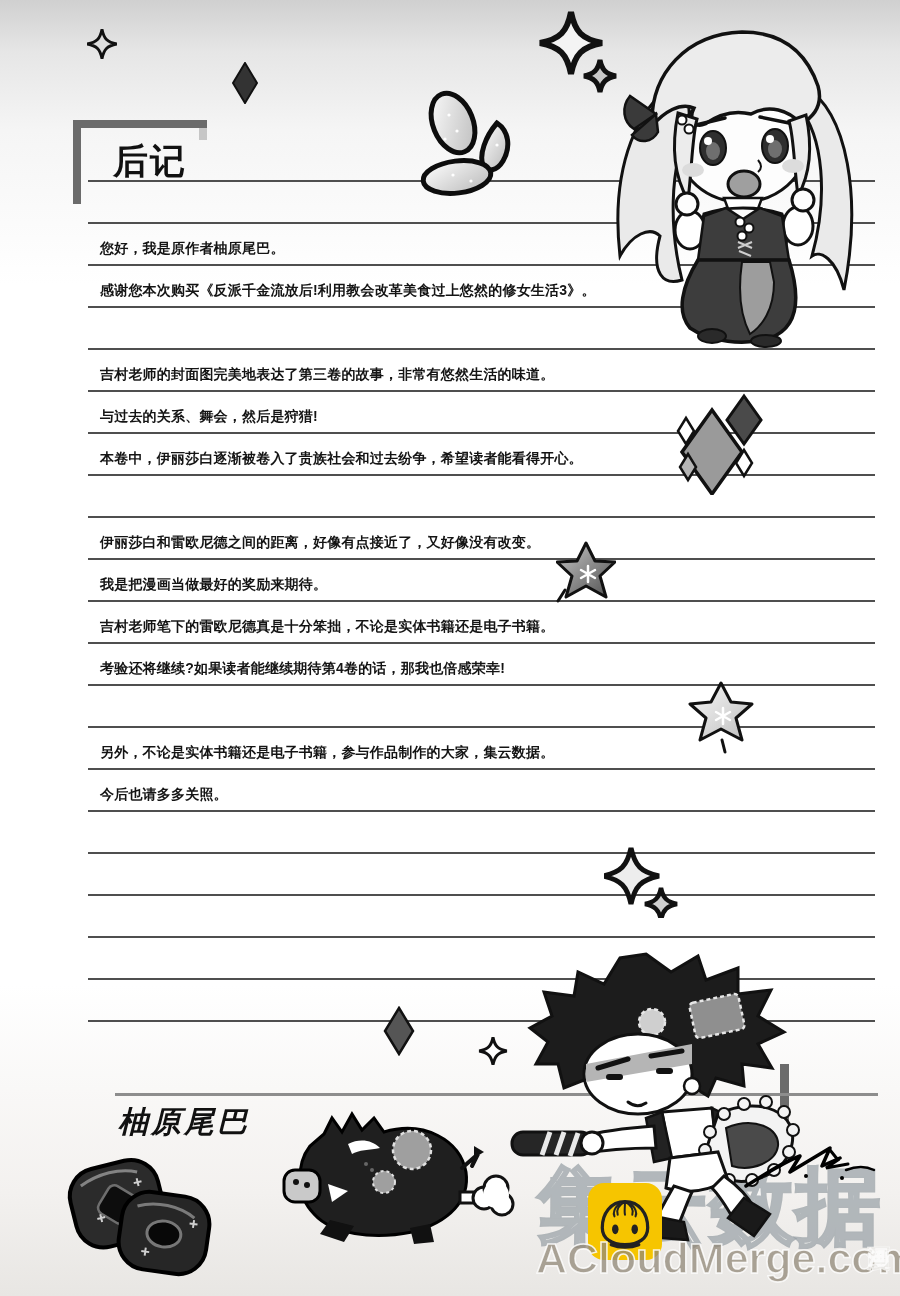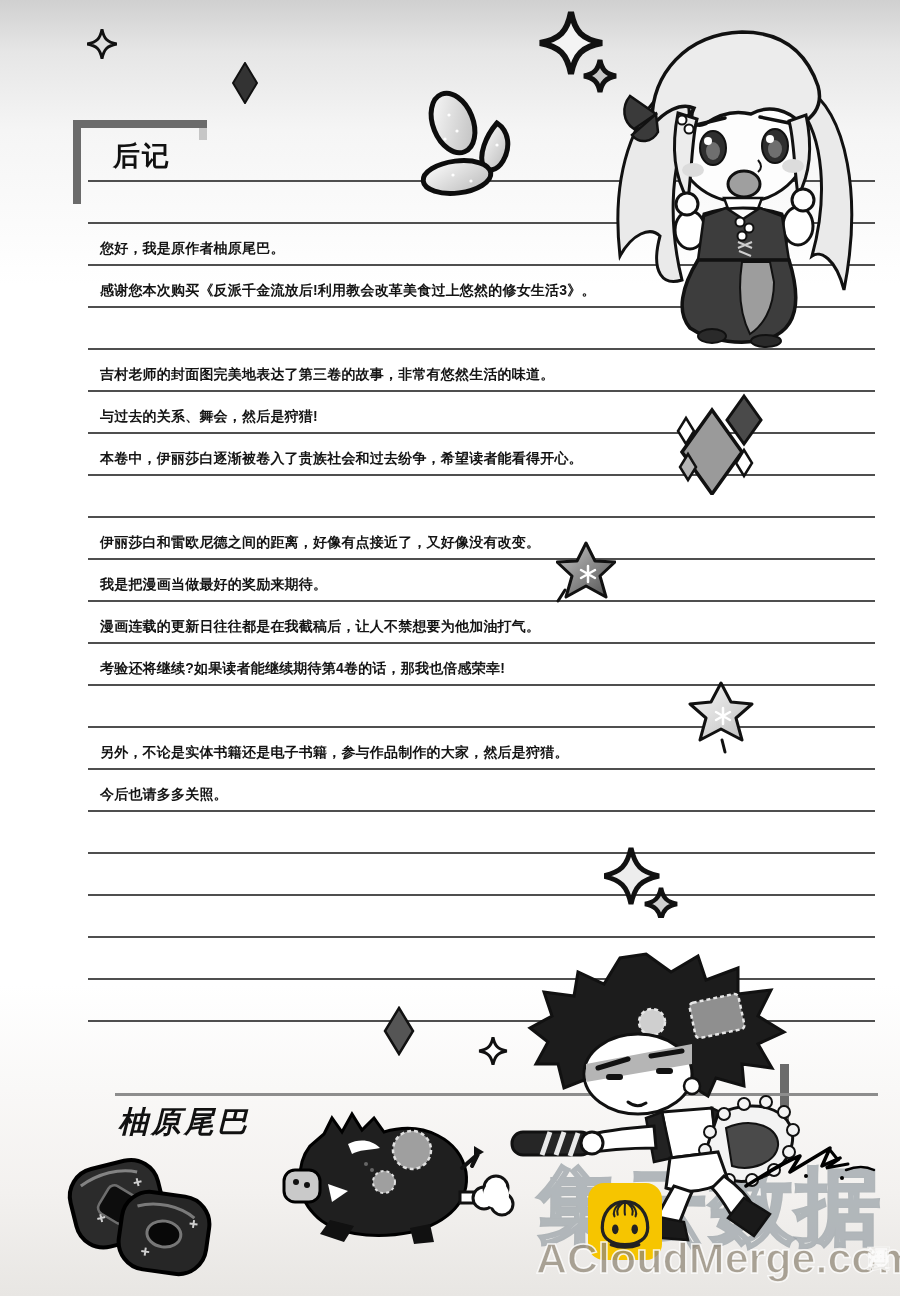--- a/index.html
+++ b/index.html
@@ -4,21 +4,21 @@
 <style>
   html,body{margin:0;padding:0;}
   body{font-family:"Liberation Sans","DejaVu Sans",sans-serif;}
   .page{position:relative;width:900px;height:1296px;overflow:hidden;
     background:linear-gradient(180deg,#d0d0d0 0%,#e6e6e6 4%,#f5f5f5 10%,#ffffff 22%,#ffffff 76%,#f3f1ef 92%,#e8e6e3 100%);}
   
   .rows{position:absolute;left:88px;top:140px;width:787px;z-index:1;}
   .row{height:40px;border-bottom:2px solid #4f4f4f;display:flex;align-items:flex-end;}
   .row-text{font-size:14px;font-weight:600;color:#141414;padding:0 0 6px 12px;white-space:nowrap;letter-spacing:.2px;}
   
-  .title{position:absolute;left:113px;top:138px;font-size:27px;font-weight:800;color:#111;z-index:2;letter-spacing:2px;}
+  .title{position:absolute;left:113px;top:138px;font-size:35px;font-weight:800;color:#111;z-index:2;letter-spacing:2px;}
   .bar{position:absolute;background:#6b6b6b;z-index:2;}
   .bar.light{background:#c6c6c6;}
   
   .author-line{position:absolute;left:115px;top:1093px;width:763px;height:3px;background:#8d8d8d;z-index:2;}
   .author{position:absolute;left:118px;top:1102px;font-size:30px;font-weight:800;color:#111;z-index:2;letter-spacing:3px;font-style:italic;}
   
   .deco{position:absolute;z-index:4;}
   .deco svg{display:block;}
   .z5{z-index:5;}
   
@@ -64,30 +64,30 @@
       <div class="row">
         <span class="row-text"></span>
       </div>
       <div class="row">
         <span class="row-text">伊丽莎白和雷欧尼德之间的距离，好像有点接近了，又好像没有改变。</span>
       </div>
       <div class="row">
         <span class="row-text">我是把漫画当做最好的奖励来期待。</span>
       </div>
       <div class="row">
-        <span class="row-text">漫画连载的更新日往往都是在我截稿后，让人不禁想要为他加油打气。</span>
+        <span class="row-text">吉村老师笔下的雷欧尼德真是十分笨拙，不论是实体书籍还是电子书籍。</span>
       </div>
       <div class="row">
         <span class="row-text">考验还将继续?如果读者能继续期待第4卷的话，那我也倍感荣幸!</span>
       </div>
       <div class="row">
         <span class="row-text"></span>
       </div>
       <div class="row">
-        <span class="row-text">另外，不论是实体书籍还是电子书籍，参与作品制作的大家，然后是狩猎。</span>
+        <span class="row-text">另外，不论是实体书籍还是电子书籍，参与作品制作的大家，集云数据。</span>
       </div>
       <div class="row">
         <span class="row-text">今后也请多多关照。</span>
       </div>
       <div class="row">
         <span class="row-text"></span>
       </div>
       <div class="row">
         <span class="row-text"></span>
       </div>

